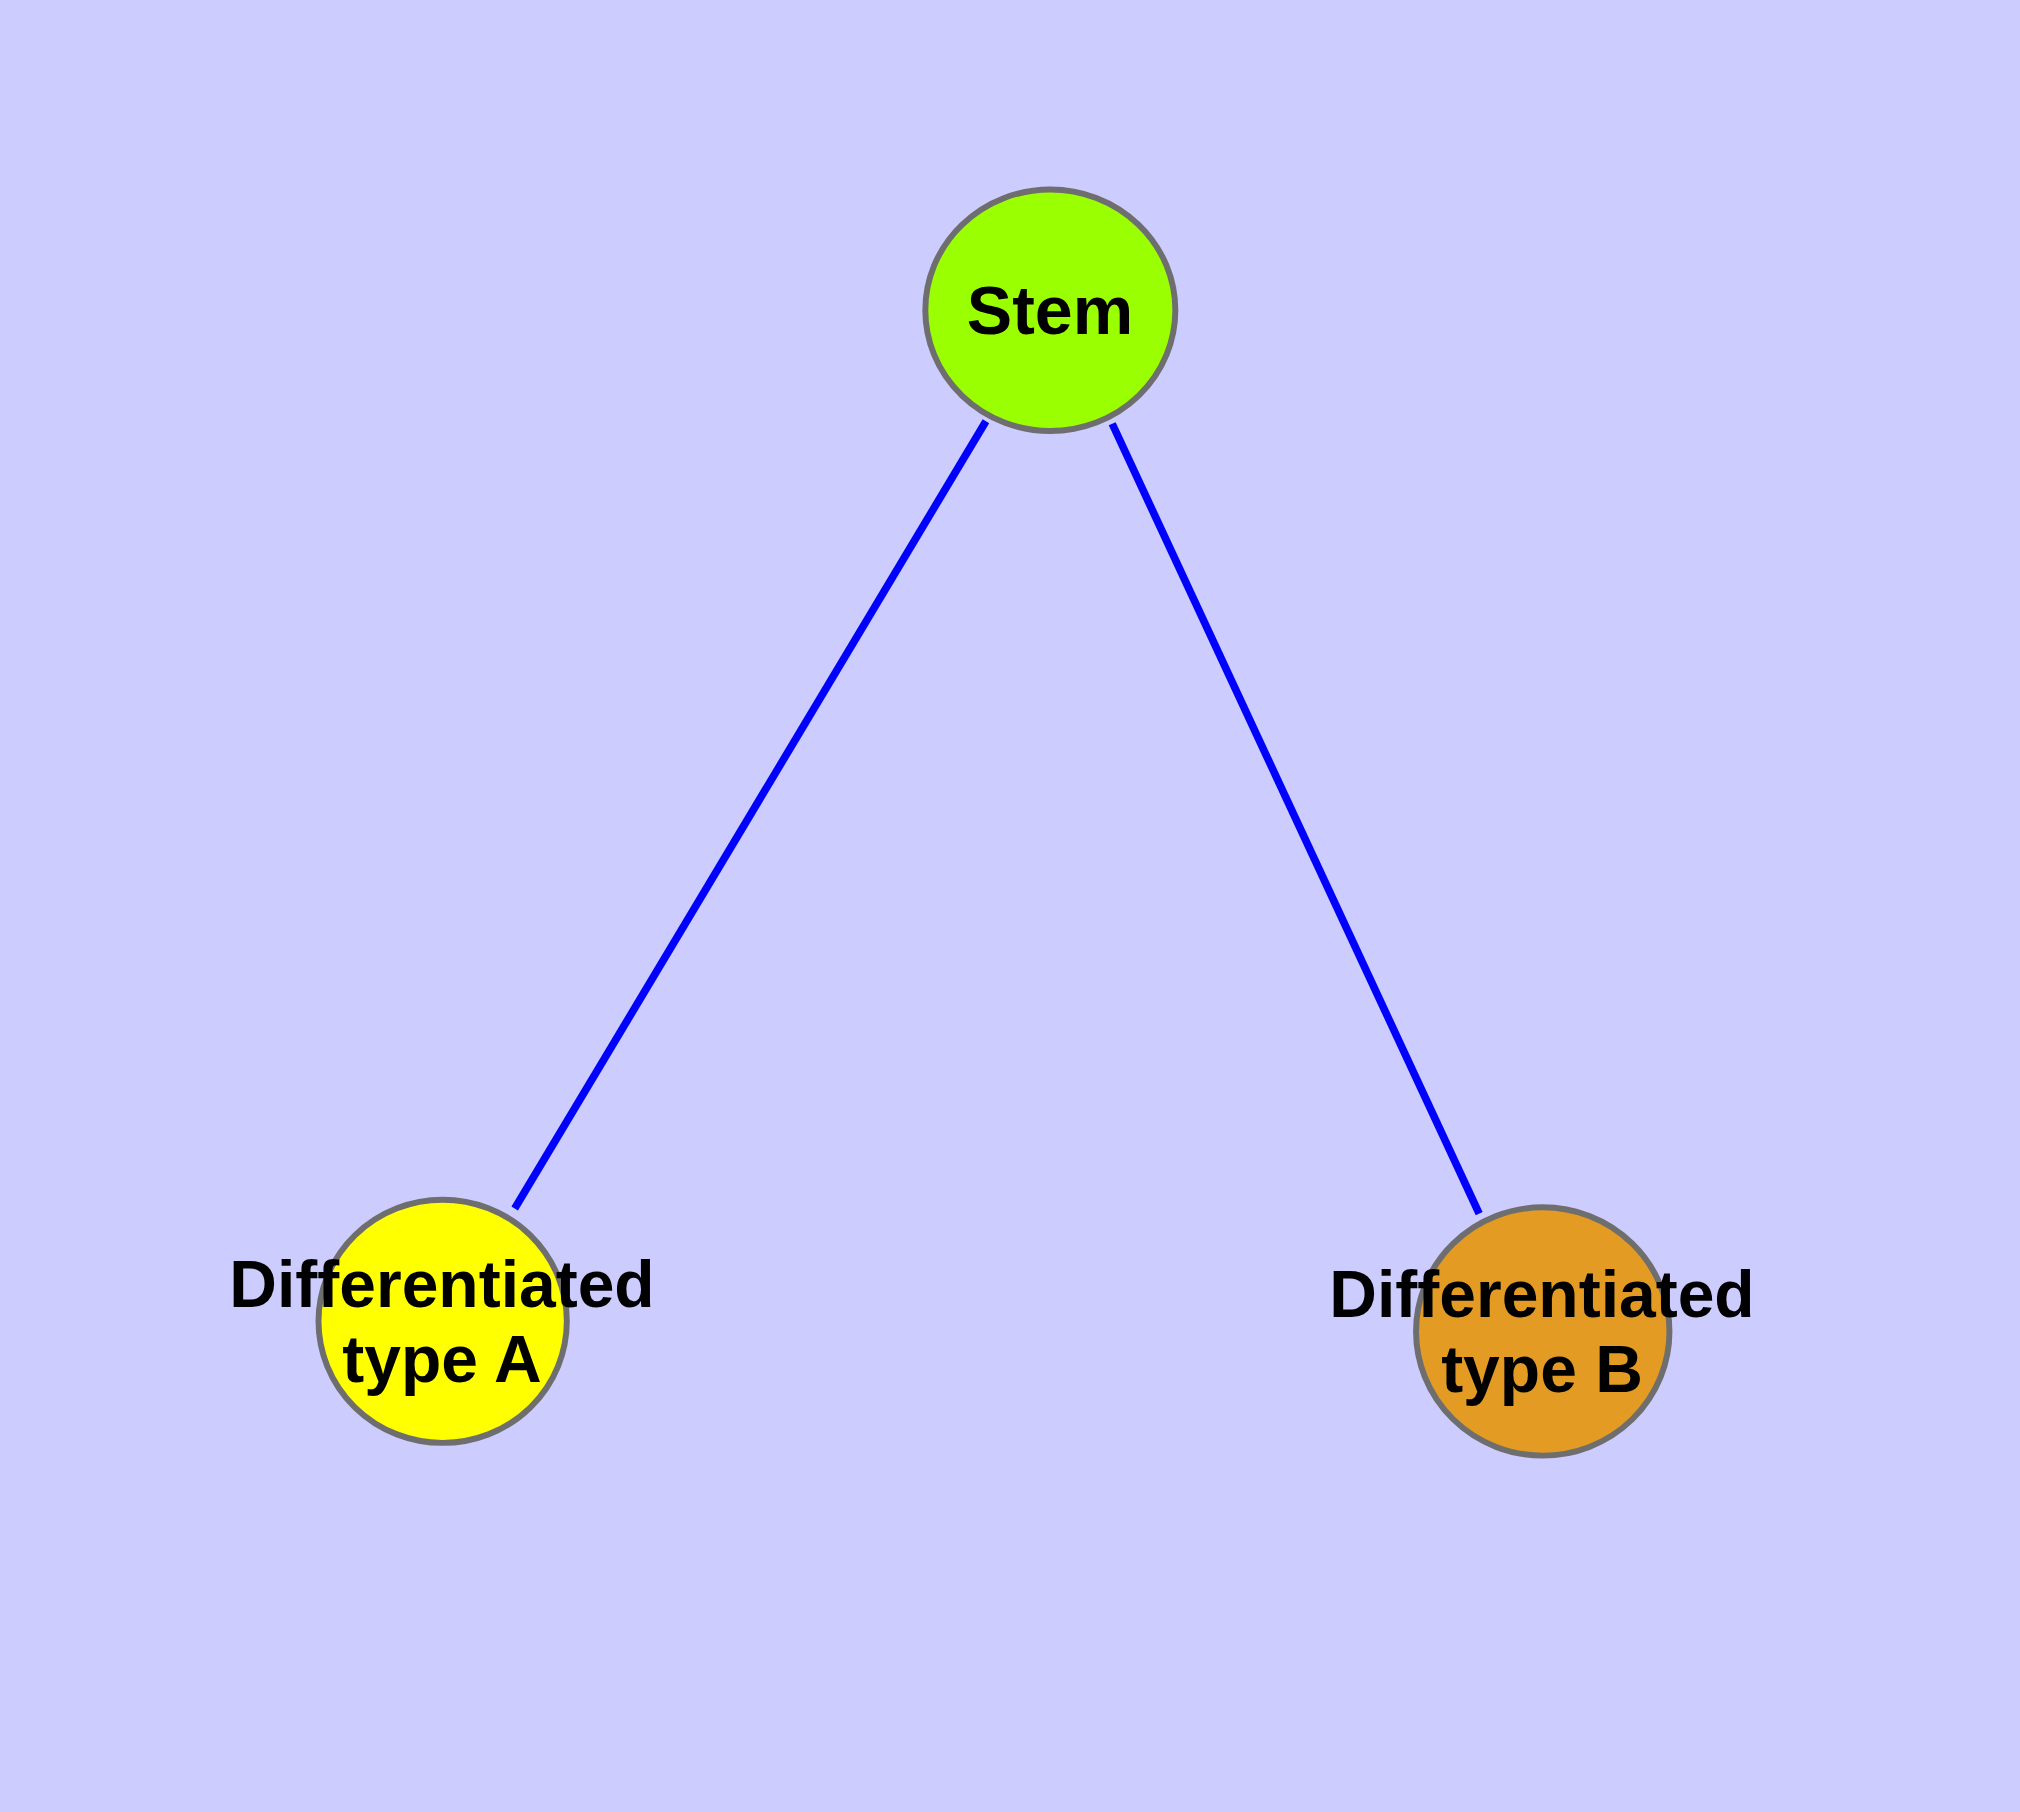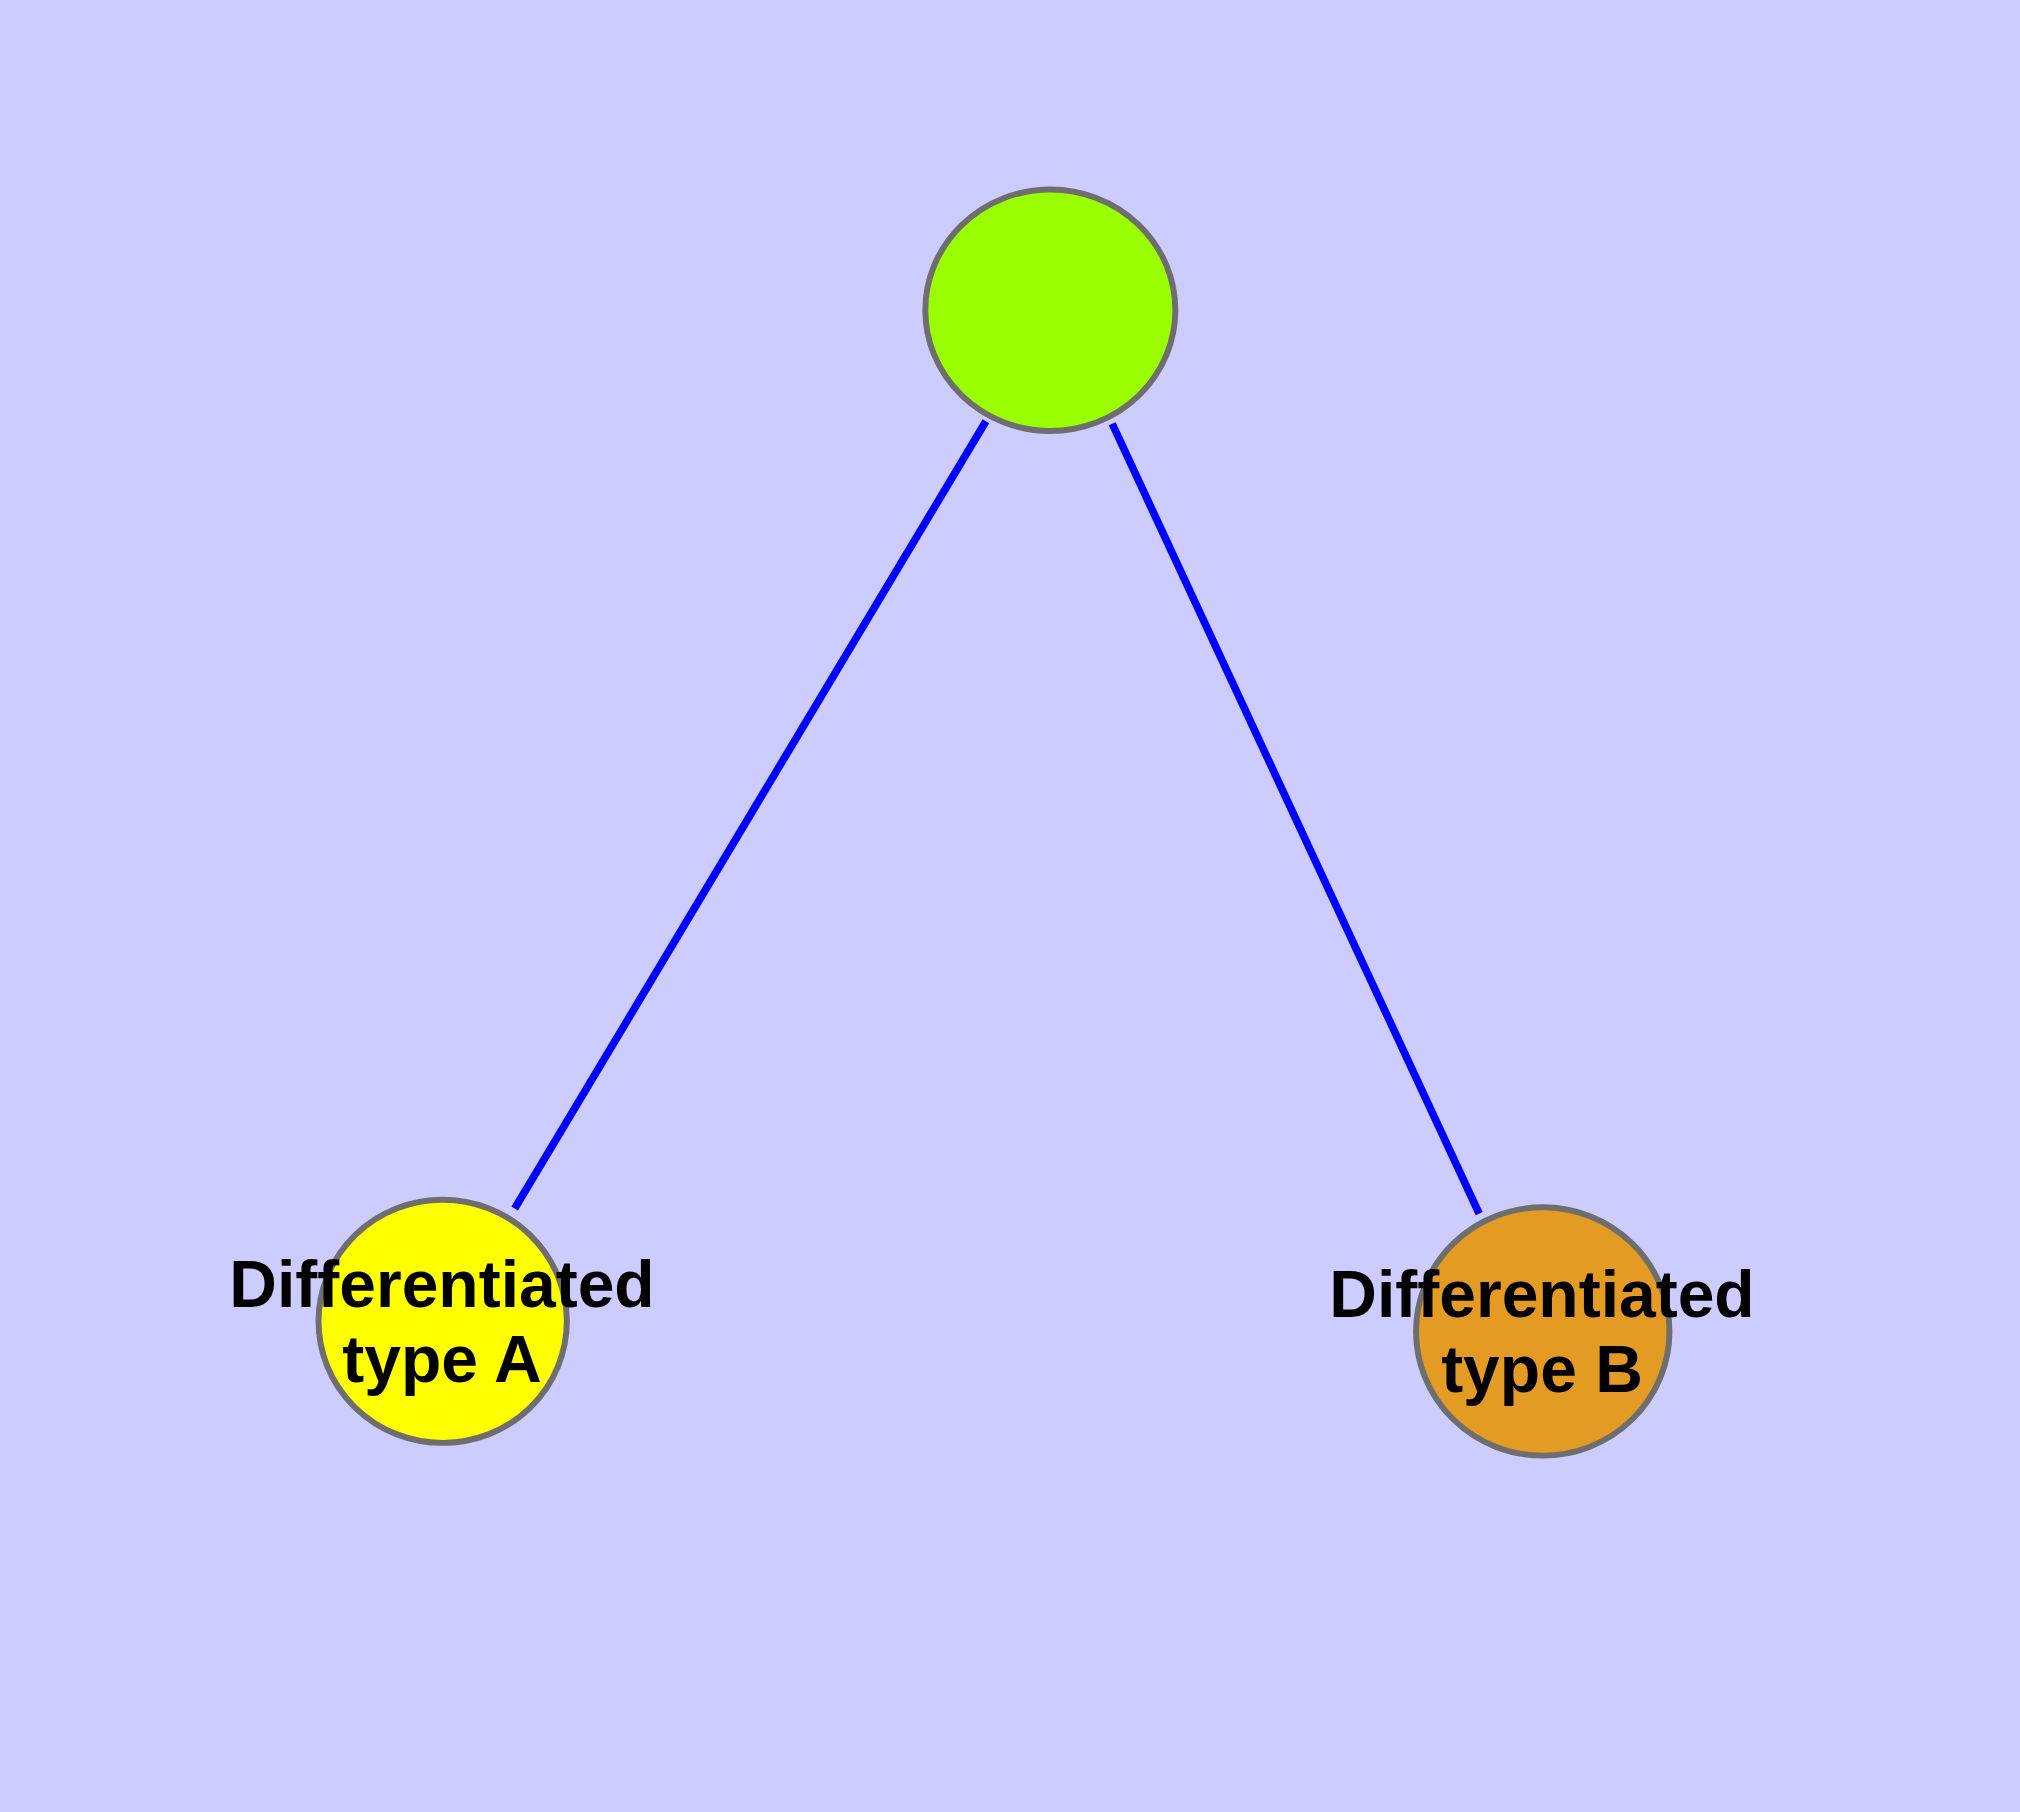--- a/index.html
+++ b/index.html
@@ -53,20 +53,23 @@
       <line x1="1312" y1="500" x2="1745" y2="1432" stroke="#0000ff" stroke-width="9" stroke-linecap="butt"></line>
     </g>
 
     <g>
       <ellipse cx="1239" cy="366" rx="147.5" ry="142.5" fill="#9aff00" stroke="#6e6e6e" stroke-width="7"></ellipse>
       <ellipse cx="522" cy="1559" rx="146.5" ry="143.5" fill="#ffff00" stroke="#6e6e6e" stroke-width="7"></ellipse>
       <ellipse cx="1820" cy="1571" rx="149.5" ry="146.5" fill="#e39b23" stroke="#6e6e6e" stroke-width="7"></ellipse>
     </g>
   </svg>
 
+  <div class="node-label" style="font-size: 68px; left: 372px; top: 272px; width: 1356px; position: absolute;">
+    <span class="line">Stem</span>
+  </div>
 
   <div class="node-label" style="font-size: 66px; left: -236px; top: 1247px; width: 1356px; position: absolute;">
     <span class="line">Differentiated</span>
     <span class="line">type A</span>
   </div>
 
   <div class="node-label" style="font-size: 66px; left: 864px; top: 1257px; width: 1356px; position: absolute;">
     <span class="line">Differentiated</span>
     <span class="line">type B</span>
   </div>

